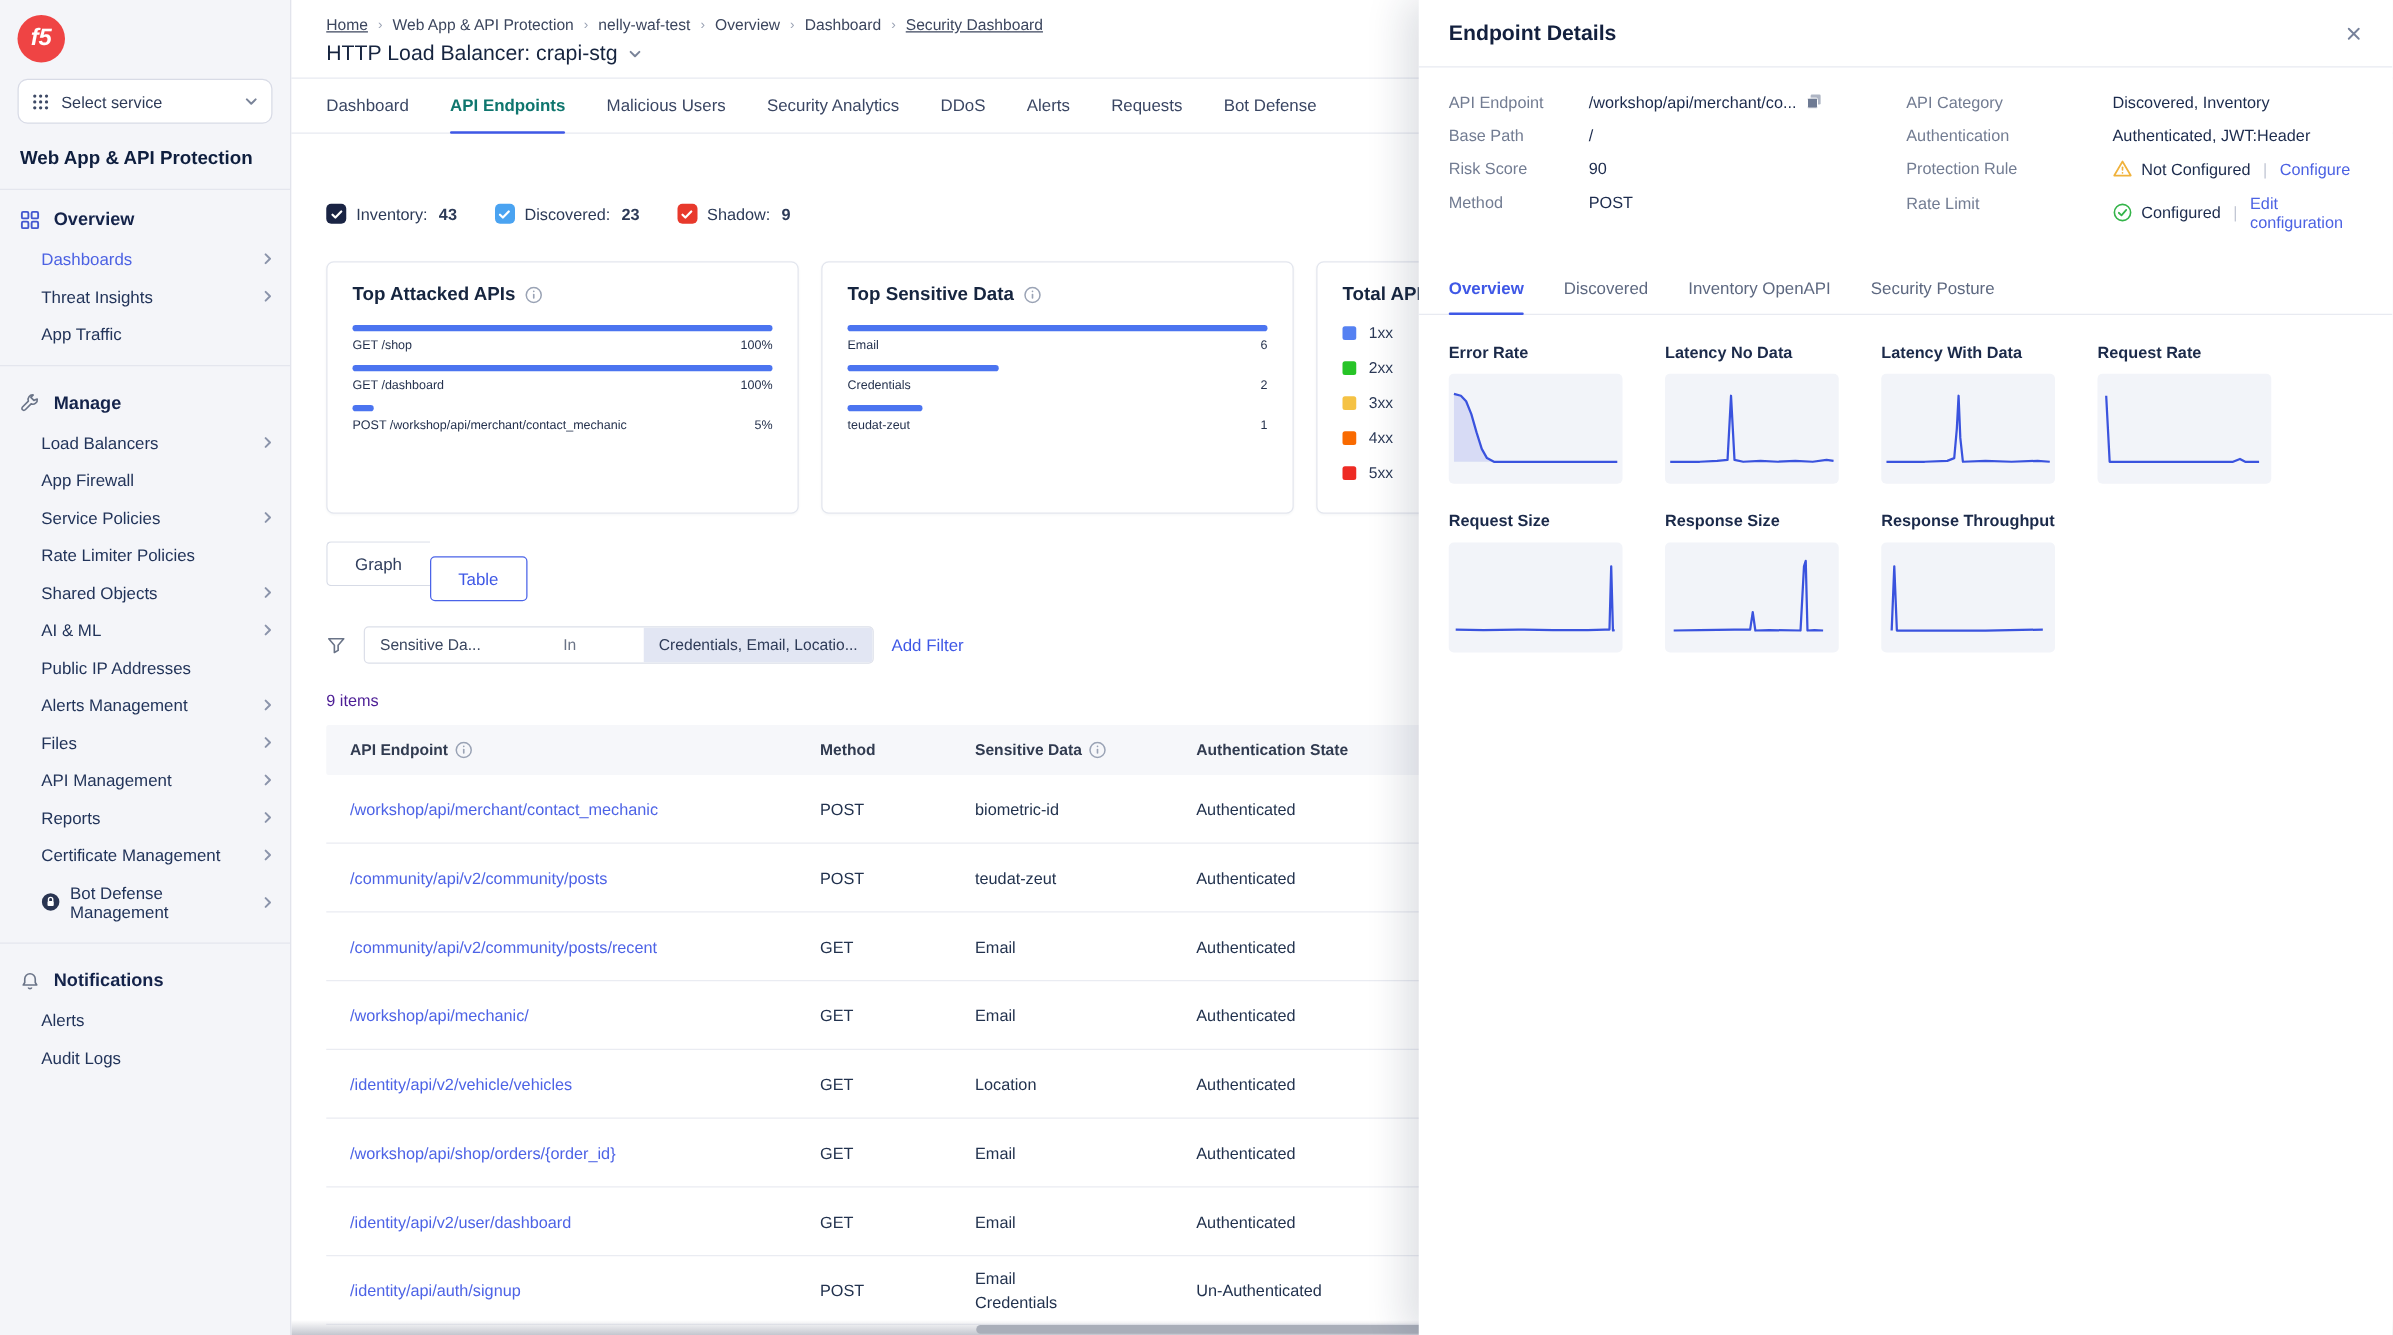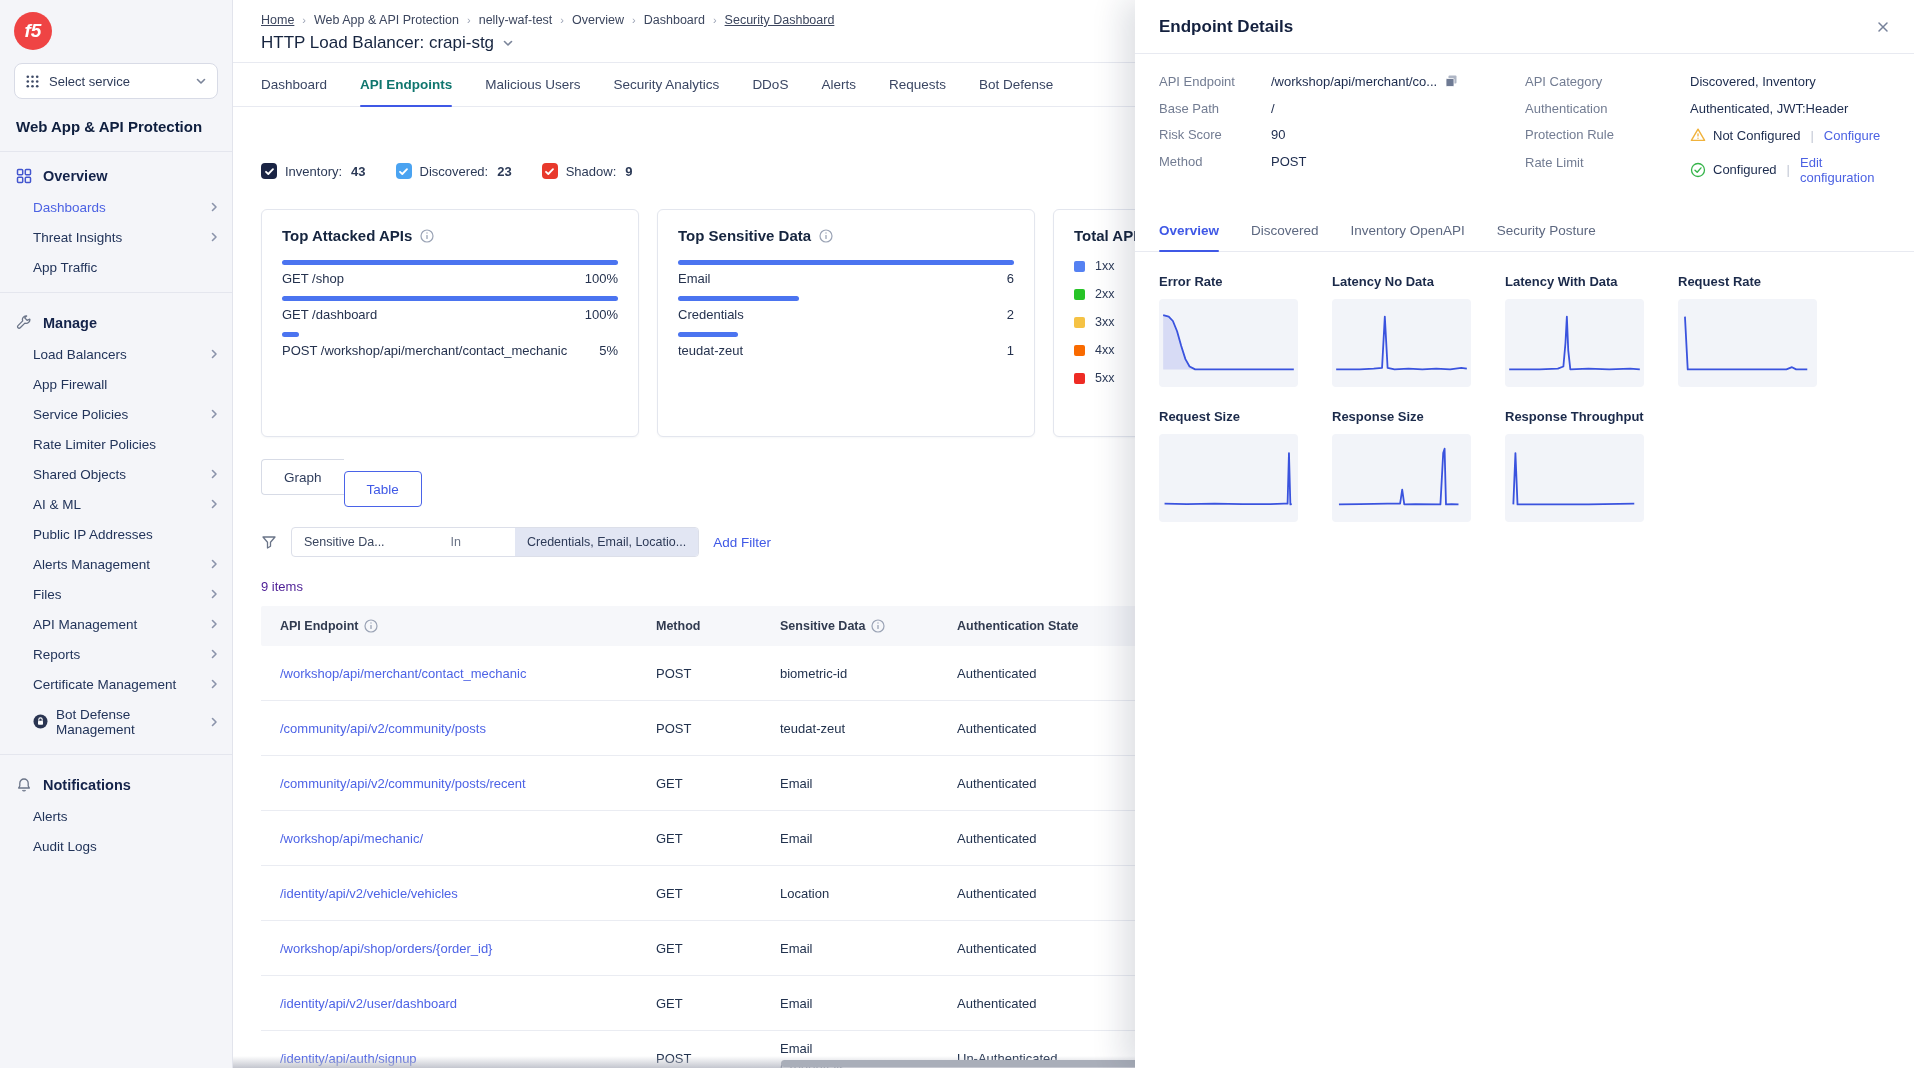--- a/index.html
+++ b/index.html
@@ -35,25 +35,25 @@
   .tab.active { color:#0f766e; font-weight:700; }
   .tab.active::after { content:""; position:absolute; left:0; right:0; bottom:-1px; height:2.5px; background:#3f58e6; border-radius:2px; }
 
   .content { padding:0 28px; }
   .check-row { display:flex; gap:30px; margin-top:56px; align-items:center; }
   .check-item { display:flex; align-items:center; gap:8px; font-size:13px; color:#2c3a57; cursor:pointer; }
   .check-item strong { margin-left:1px; }
   .checkbox { width:16px; height:16px; border-radius:4px; display:inline-flex; align-items:center; justify-content:center; }
 
   .cards { display:flex; gap:18px; margin-top:30px; }
-  .card { width:378px; height:228px; border:1px solid #e3e6ee; border-radius:6px; background:#fff; padding:17px 20px; box-shadow:0 1px 2px rgba(25,39,80,0.04); flex:none; }
+  .card { width:378px; height:202px; border:1px solid #e3e6ee; border-radius:6px; background:#fff; padding:17px 20px; box-shadow:0 1px 2px rgba(25,39,80,0.04); flex:none; }
   .card-title { display:flex; align-items:center; gap:8px; font-size:15px; font-weight:600; color:#16253f; }
   .bar-list { margin-top:16px; }
   .bar { height:5px; border-radius:3px; }
-  .bar-row-label { display:flex; justify-content:space-between; font-size:13px; color:#25324e; margin:6px 0 10px; }
+  .bar-row-label { display:flex; justify-content:space-between; font-size:10px; color:#25324e; margin:6px 0 10px; }
   .legend { margin-top:15px; }
   .legend-item { display:flex; align-items:center; gap:10px; font-size:12.5px; color:#2c3a58; margin-bottom:14px; }
   .legend-swatch { width:11px; height:11px; border-radius:2px; flex:none; }
 
   .toggle-row { margin-top:22px; display:flex; }
   .seg { height:36px; display:flex; align-items:center; padding:0 22px; font-size:13.5px; cursor:pointer; background:#fff; }
   .seg.graph { border:1px solid #d7dbe6; border-right:none; border-radius:4px 0 0 4px; color:#2f3d5c;text-align:right; }
   .seg.table { border:1.5px solid #4a63e8; border-radius:4px; color:#3f58e6; }
 
   .filter-row { margin-top:20px; display:flex; align-items:center; gap:14px; }

